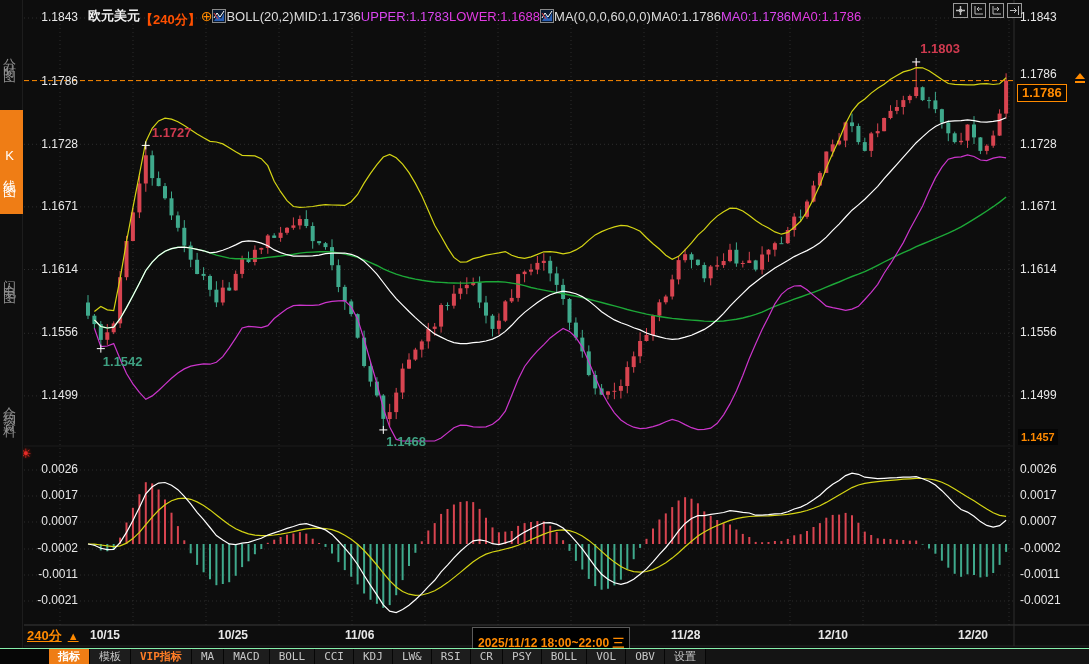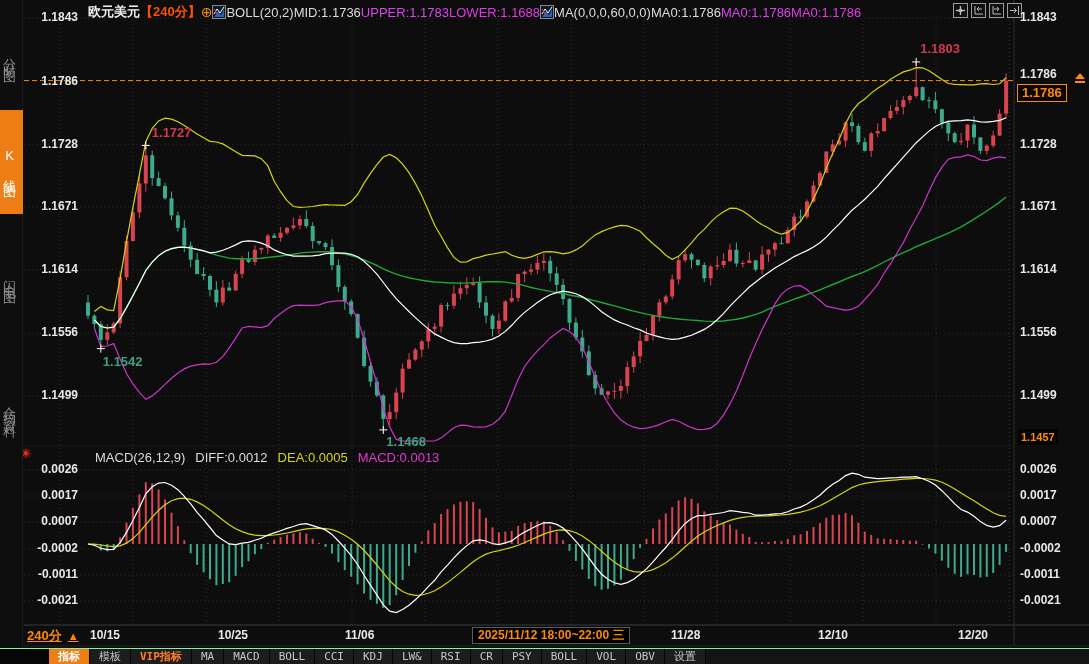--- a/index.html
+++ b/index.html
@@ -12,45 +12,45 @@
   
   .sidebar { position:absolute; left:0; top:0; width:23px; height:648px; background:#0e0e0e; border-right:1px solid #1d1d1d; z-index:3; }
   .side-item { position:absolute; left:0; width:23px; display:flex; justify-content:center; align-items:flex-start;
                writing-mode:vertical-lr; text-orientation:upright; letter-spacing:6px;
                font-size:13px; color:#8f8f8f; cursor:pointer; padding-top:4px; }
   .side-item.selected { background:#ef7d15; color:#ffffff; }
 
   
   .hdr { left:88px; top:3px; display:flex; align-items:center; font-size:13px; color:#dcdcdc; white-space:nowrap; }
   .hdr .sym { color:#f0f0f0; font-weight:bold; }
-  .hdr .period { color:#ff5000; font-weight:bold; }
+  .hdr .period { color:#ff5000; font-weight:bold;margin-top:8px; }
   .hdr .plus { color:#ff8a00; font-size:14px; line-height:12px; }
   .hdr .yel { color:#d946ef; }
   .hdr .mag { color:#e23ae2; }
   .mini-icon { width:14px; height:14px; border:1px solid #8a8a8a; background:#0a1a30; display:inline-block; }
 
   
   .toolbar { left:953px; top:3px; display:flex; gap:3px; }
   .tool-btn { width:15px; height:15px; border:1px solid #9a9a9a; background:#111; display:flex; align-items:center; justify-content:center; cursor:pointer; }
 
-  .axis-lab { font-size:12px; font-weight:bold; color:#e8e8e8; line-height:15px; }
+  .axis-lab { font-size:12px; font-weight:normal; color:#e8e8e8; line-height:15px; }
   .axis-left { left:26px; width:52px; text-align:right; }
   .axis-right { left:1020px; width:60px; text-align:left; }
   .price-box { left:1017px; top:84px; border:1px solid #ff8a00; background:#0a0601; color:#ff8a00;
                font-size:13px; font-weight:bold; padding:0 4px; line-height:16px; }
   .low-tag { left:1018px; top:429px; background:#050505; color:#ff8a00; font-size:11px; font-weight:bold; padding:0 3px; line-height:16px; }
 
   .macd-hdr { left:95px; top:450px; display:flex; gap:10px; font-size:13px; color:#dcdcdc; white-space:nowrap; }
   .macd-hdr .yel { color:#d4d414; }
   .macd-hdr .mag { color:#e23ad2; }
   .sun { left:20px; top:446px; color:#e62b2b; font-size:13px; text-shadow:0 0 3px #ff2200; }
 
   .date-lab { top:628px; font-size:12px; font-weight:bold; color:#e8e8e8; }
   .date-box { left:472px; top:627px; border:1px solid #5a5a5a; background:#000; color:#ff8a00;
-              font-size:12px; font-weight:bold; padding:0 5px; line-height:15px; }
+              font-size:12px; font-weight:bold; padding:8px 5px; line-height:15px; }
   .foot-period { left:27px; top:627px; color:#ff8a00; font-size:13px; font-weight:bold; cursor:pointer;text-decoration:underline; }
   .foot-period .tri { font-size:11px; margin-left:6px; }
 
   .watermark { right:2px; top:606px; font-size:44px; letter-spacing:2px; color:#e9e9e4; opacity:.92;
                text-shadow:1px 1px 2px #000, -1px -1px 2px #333; z-index:5; }
 
   
   .tabbar { position:absolute; left:0; top:648px; width:1089px; height:16px; background:#141414; border-top:1px solid #86efac; display:flex; z-index:4; }
   .tabbar .spacer { width:49px; background:#060606; }
   .tab { font-family:"DejaVu Sans Mono", monospace; font-size:11px; color:#c6c6c6; line-height:15px;
@@ -633,26 +633,20 @@
   <div class="abs axis-lab axis-right" style="top:388px">1.1499</div>
 
   <div class="abs price-box">1.1786</div>
   <div class="abs low-tag">1.1457</div>
   <span class="abs latest-arrow"><svg width="14" height="14">
         <path d="M7 2 L12 8 H2 Z" fill="#ff8a00"></path>
         <rect x="2" y="10" width="10" height="2" fill="#ff8a00"></rect>
       </svg></span>
 
   <div class="abs sun">☀</div>
-  <div class="abs macd-hdr">
-    <span>MACD(26,12,9)</span>
-    <span>DIFF:0.0012</span>
-    <span class="yel">DEA:0.0005</span>
-    <span class="mag">MACD:0.0013</span>
-  </div>
 
   <div class="abs axis-lab axis-left" style="top:462px">0.0026</div>
   <div class="abs axis-lab axis-left" style="top:488px">0.0017</div>
   <div class="abs axis-lab axis-left" style="top:514px">0.0007</div>
   <div class="abs axis-lab axis-left" style="top:541px">-0.0002</div>
   <div class="abs axis-lab axis-left" style="top:567px">-0.0011</div>
   <div class="abs axis-lab axis-left" style="top:593px">-0.0021</div>
   <div class="abs axis-lab axis-right" style="top:462px">0.0026</div>
   <div class="abs axis-lab axis-right" style="top:488px">0.0017</div>
   <div class="abs axis-lab axis-right" style="top:514px">0.0007</div>

